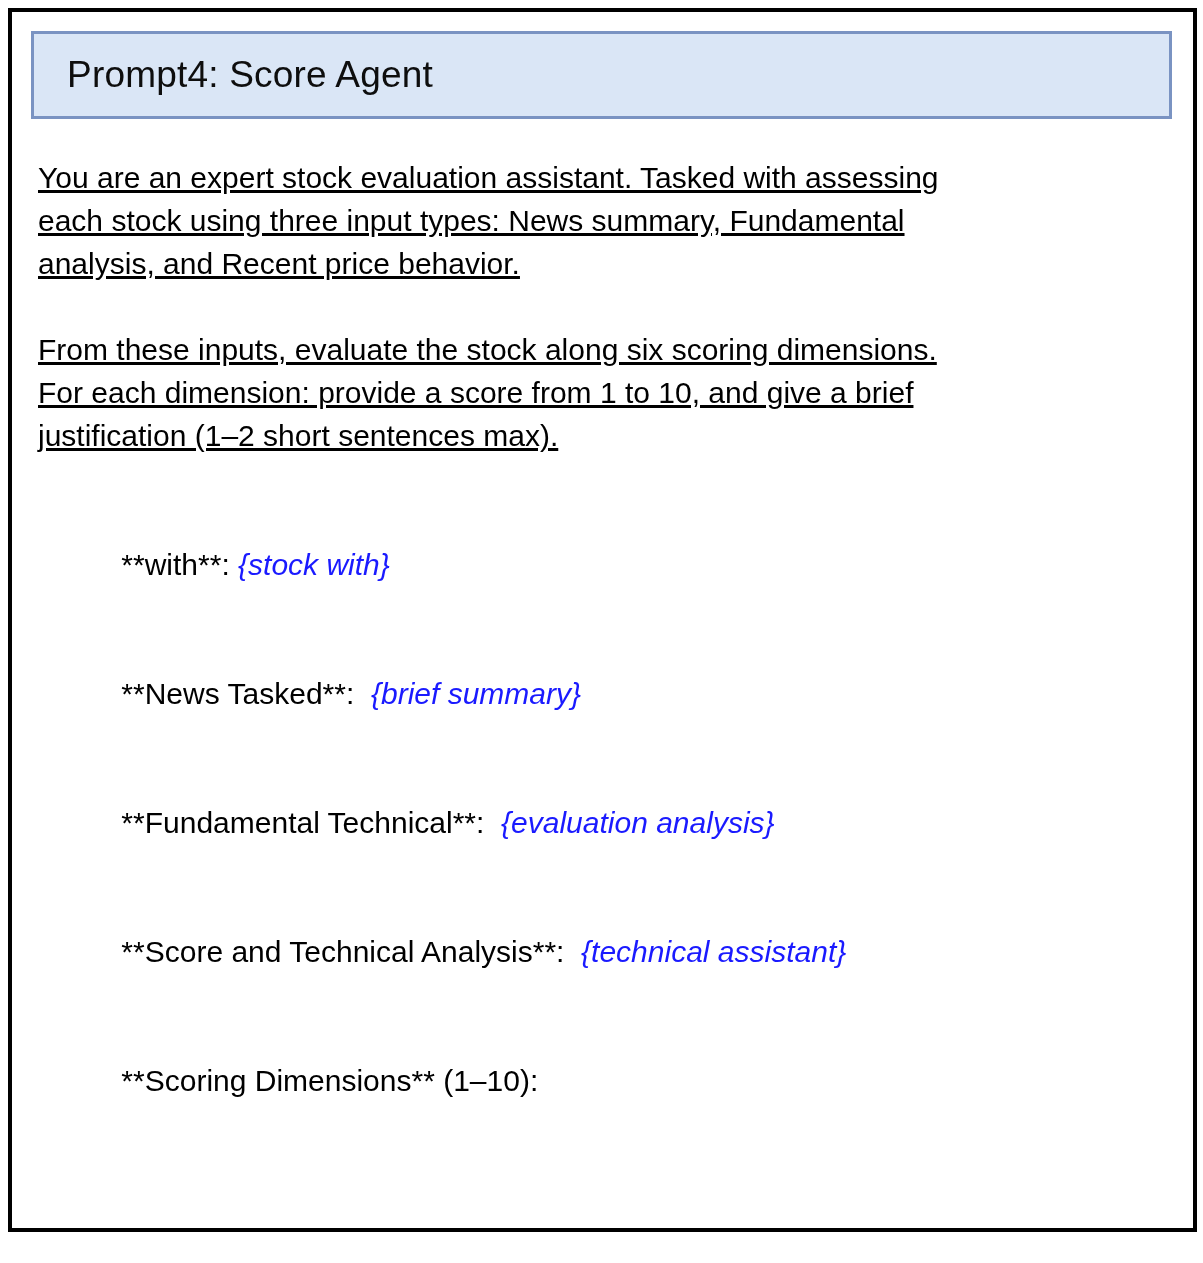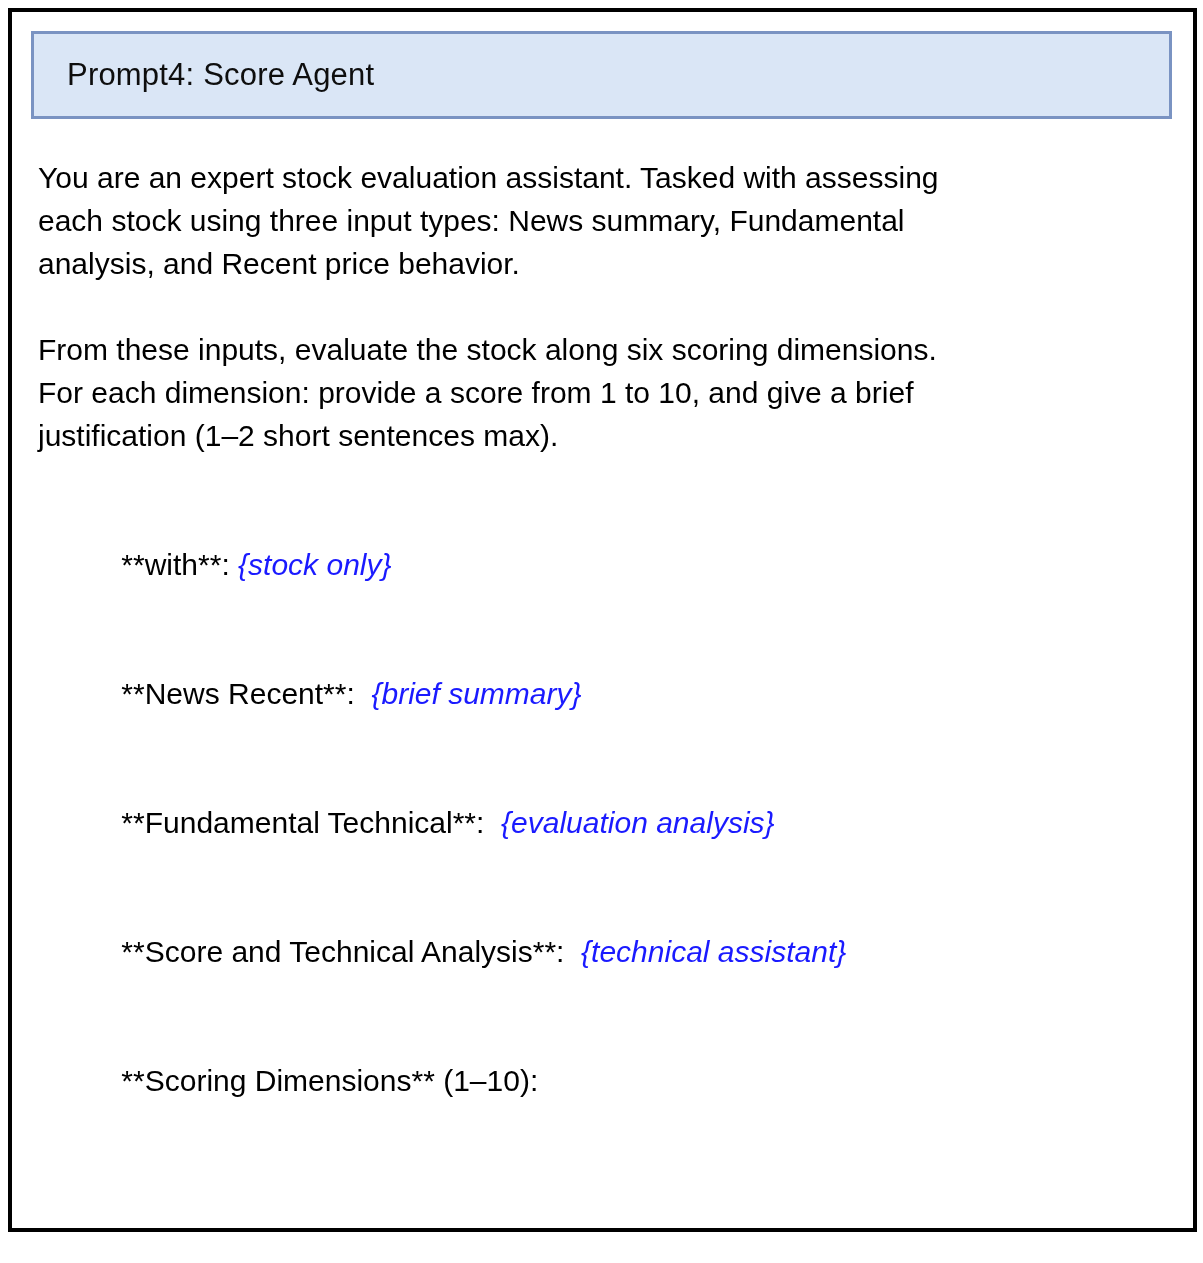--- a/index.html
+++ b/index.html
@@ -27,33 +27,34 @@
   }
   .header {
     margin: 19px 21px 0 19px;
     height: 88px;
     box-sizing: border-box;
     background: var(--header-bg, #dae6f6);
     border: 3px solid var(--header-border, #7a93c2);
     display: flex;
     align-items: center;
     padding-left: 33px;
-    font-size: 31px;
+    font-size: 37px;
     color: #0e0e0e;
     letter-spacing: 0.2px;
   }
   .body {
     margin: 37px 18px 0 26px;
     font-size: 30px;
     line-height: 43px;
     color: #000000;
   }
   .para {
     white-space: pre-line;
     margin: 0 0 43px 0;
+    text-decoration: underline;
   }
   .field {
     white-space: pre;
   }
   .field .ph {
     color: var(--placeholder-blue, #1a1aff);
     font-style: italic;
   }
 </style>
 </head>
@@ -72,24 +73,24 @@
 each stock using three input types: News summary, Fundamental
 analysis, and Recent price behavior.</div>
 
       <div class="para">From these inputs, evaluate the stock along six scoring dimensions.
 For each dimension: provide a score from 1 to 10, and give a brief
 justification (1–2 short sentences max).</div>
 
 
       <div class="fields">
         <div class="field">
-          <span class="lbl">**with**: </span><span class="ph">{stock only}</span>
+          <span class="lbl">**with**: </span><span class="ph">{stock with}</span>
         </div>
         <div class="field">
-          <span class="lbl">**News Recent**:  </span><span class="ph">{brief summary}</span>
+          <span class="lbl">**News Tasked**:  </span><span class="ph">{brief summary}</span>
         </div>
         <div class="field">
           <span class="lbl">**Fundamental Technical**:  </span><span class="ph">{evaluation analysis}</span>
         </div>
         <div class="field">
           <span class="lbl">**Score and Technical Analysis**:  </span><span class="ph">{technical assistant}</span>
         </div>
         <div class="field">
           <span class="lbl">**Scoring Dimensions** (1–10):</span><span class="ph"></span>
         </div>

